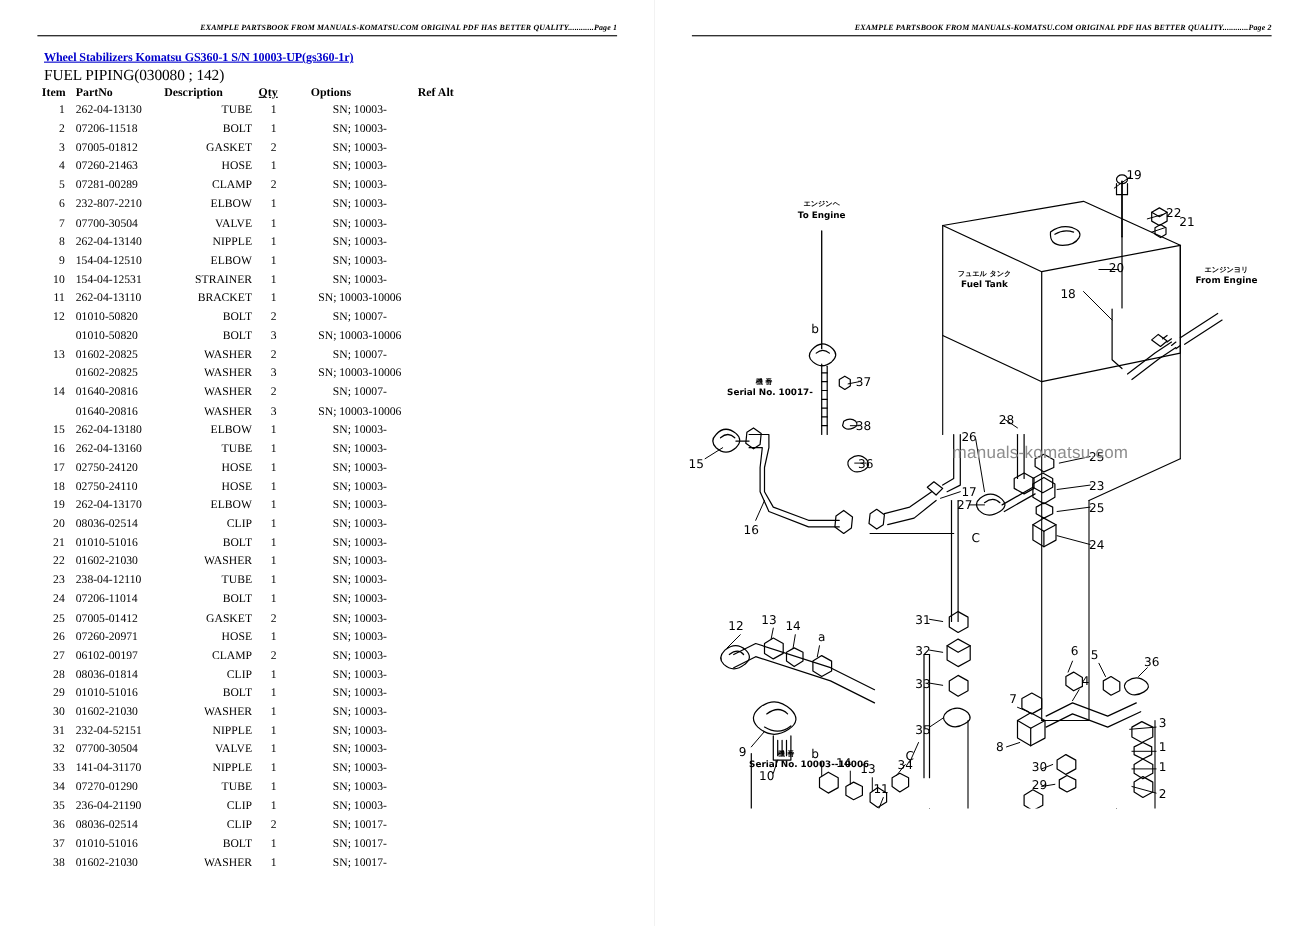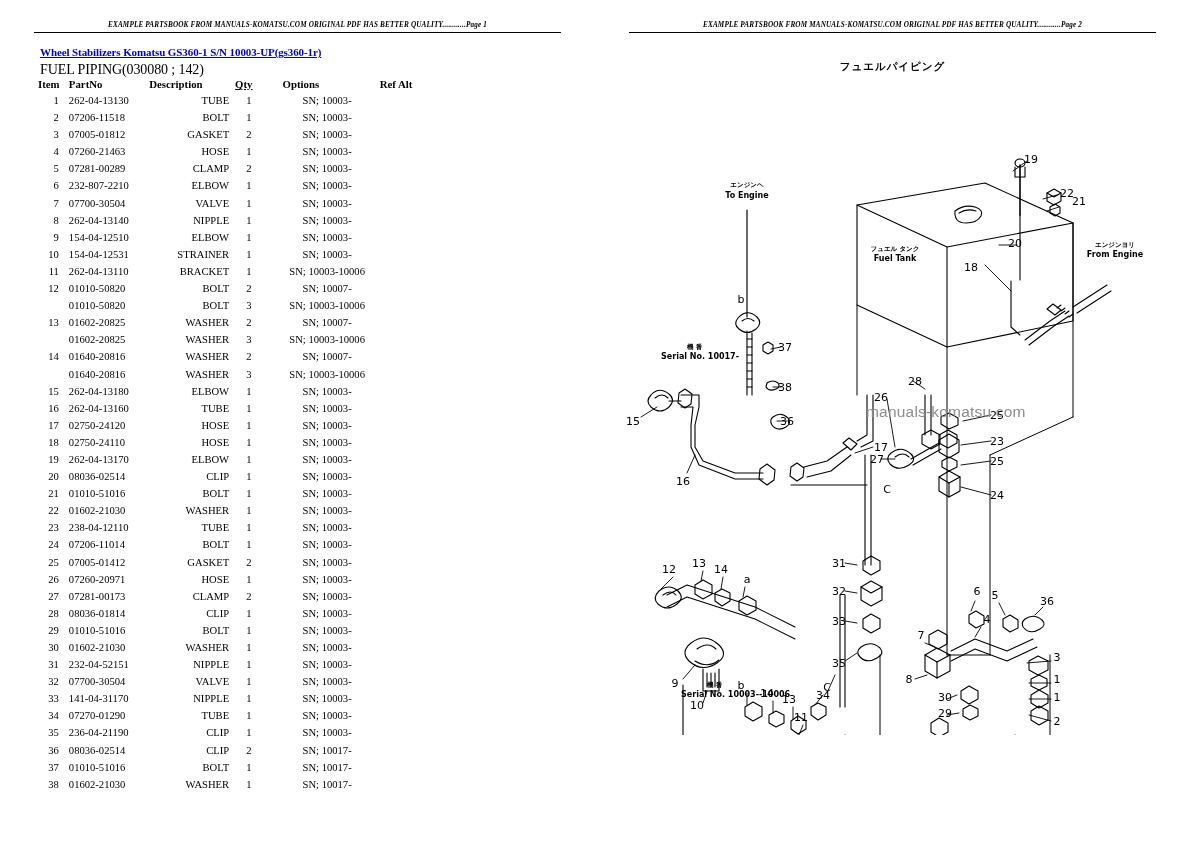--- a/index.html
+++ b/index.html
@@ -40,21 +40,21 @@
     right: 34px;
     top: 20px;
     height: 16px;
   }
   .running-header .rh-text {
     font-family: "Liberation Serif", serif;
     font-size: 7.2px;
     font-weight: bold;
     font-style: italic;
     letter-spacing: 0.15px;
-    text-align: center;
+    text-align: right;
     color: #000;
     white-space: nowrap;
     line-height: 10px;
   }
   .running-header .rh-rule {
     margin-top: 2px;
     border-bottom: 1.1px solid #000;
   }
 
   
@@ -426,21 +426,21 @@
         <tr>
           <td class="col-item">26</td>
           <td class="col-part">07260-20971</td>
           <td class="col-desc">HOSE</td>
           <td class="col-qty">1</td>
           <td class="col-opt">SN; 10003-</td>
           <td class="col-ref"></td>
         </tr>
         <tr>
           <td class="col-item">27</td>
-          <td class="col-part">07281-00173</td>
+          <td class="col-part">06102-00197</td>
           <td class="col-desc">CLAMP</td>
           <td class="col-qty">2</td>
           <td class="col-opt">SN; 10003-</td>
           <td class="col-ref"></td>
         </tr>
         <tr>
           <td class="col-item">28</td>
           <td class="col-part">08036-01814</td>
           <td class="col-desc">CLIP</td>
           <td class="col-qty">1</td>
@@ -534,21 +534,20 @@
 
 <div class="page-divider"></div>
 
 <div class="page page-right">
 
   <div class="running-header">
     <div class="rh-text">EXAMPLE PARTSBOOK FROM MANUALS-KOMATSU.COM ORIGINAL PDF HAS BETTER QUALITY............Page 2</div>
     <div class="rh-rule"></div>
   </div>
 
-  <div class="fig-caption-jp">フュエルパイピング</div>
 
 </div>
 
 <svg class="diagram-svg" viewBox="0 0 595 640">
   <g fill="none" stroke="#000" stroke-width="1.1" stroke-linejoin="round" stroke-linecap="round">
 
     <g>
       <path d="M262,110 L390,88 L478,128 L478,226 L352,252 L262,210 Z"></path>
       <path d="M262,110 L352,152 L478,128"></path>
       <path d="M352,152 L352,252"></path>

